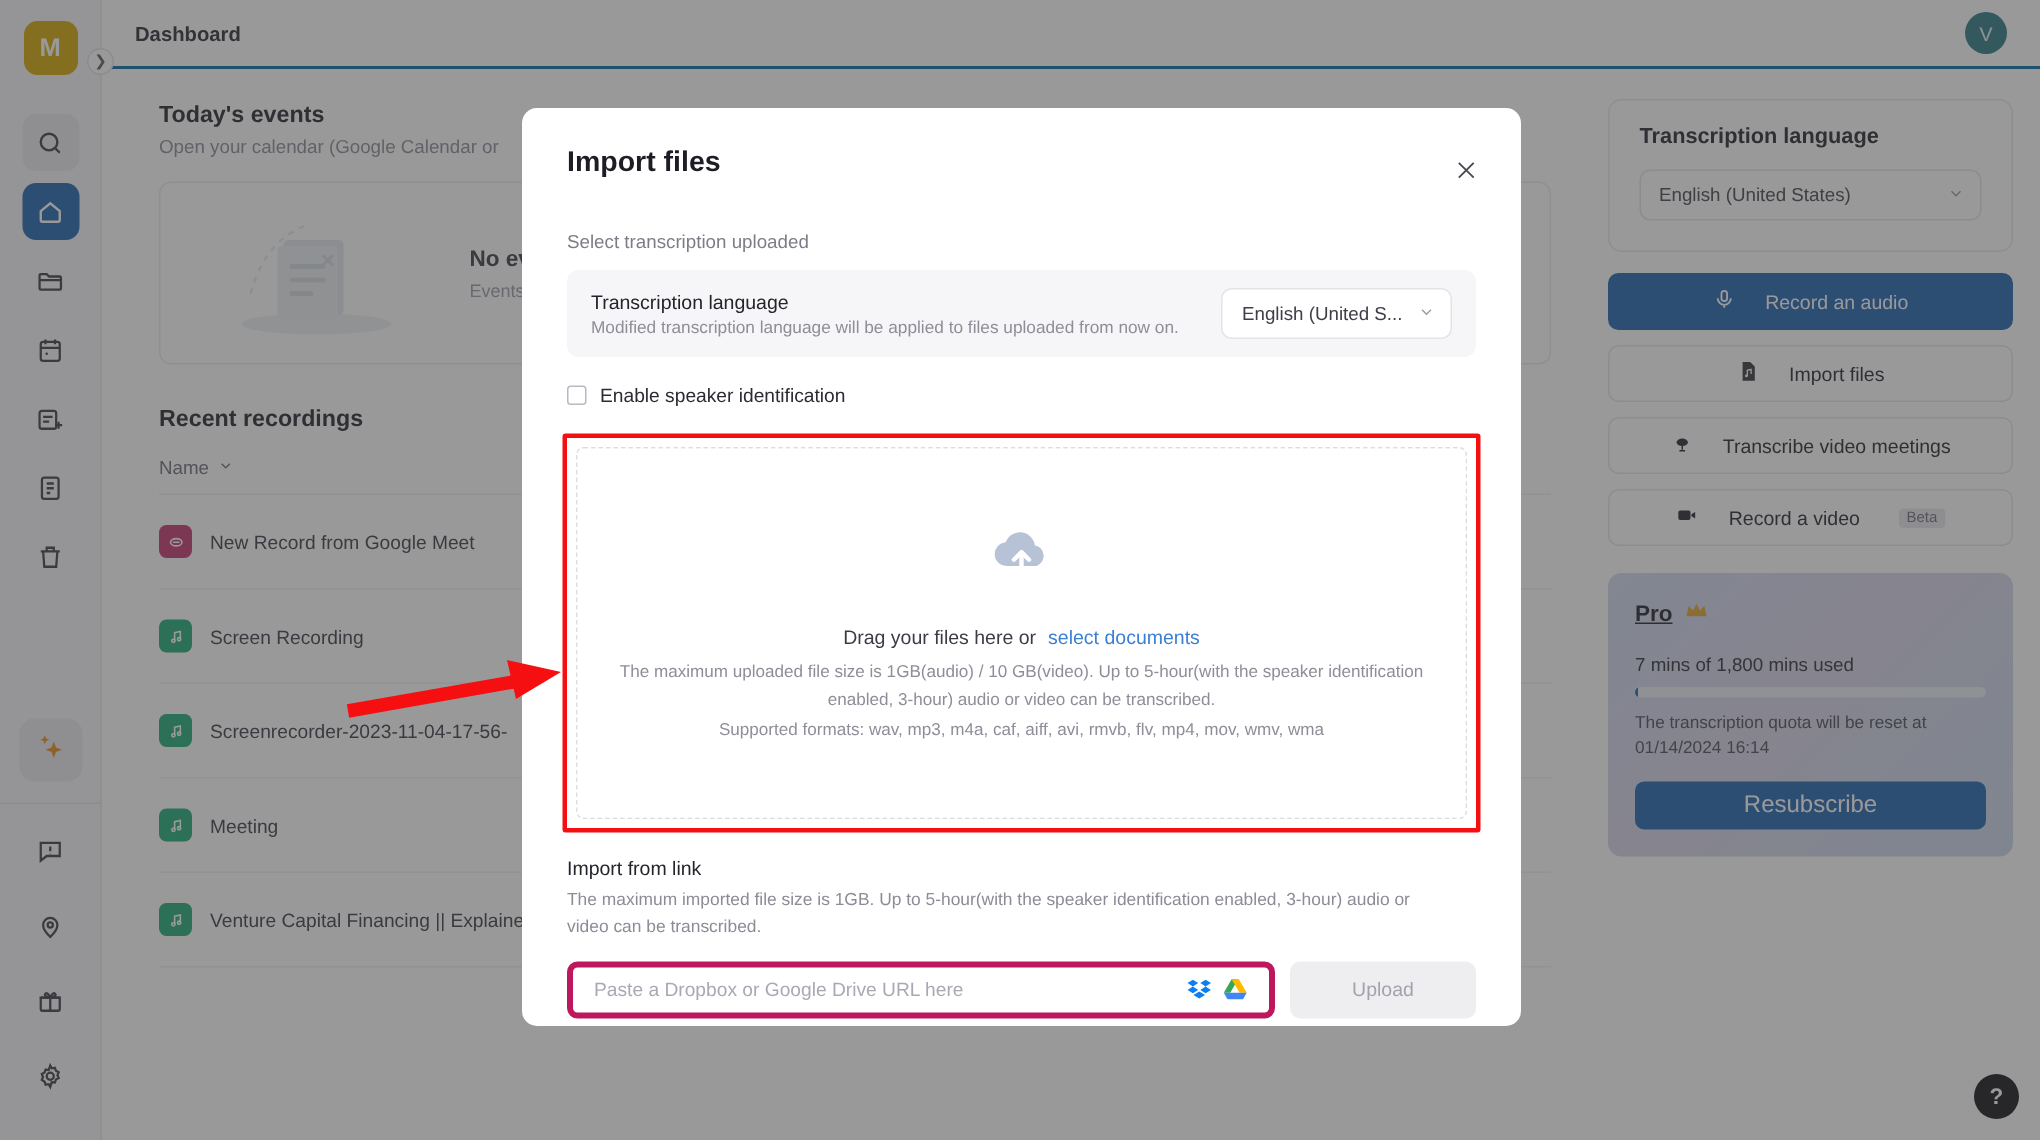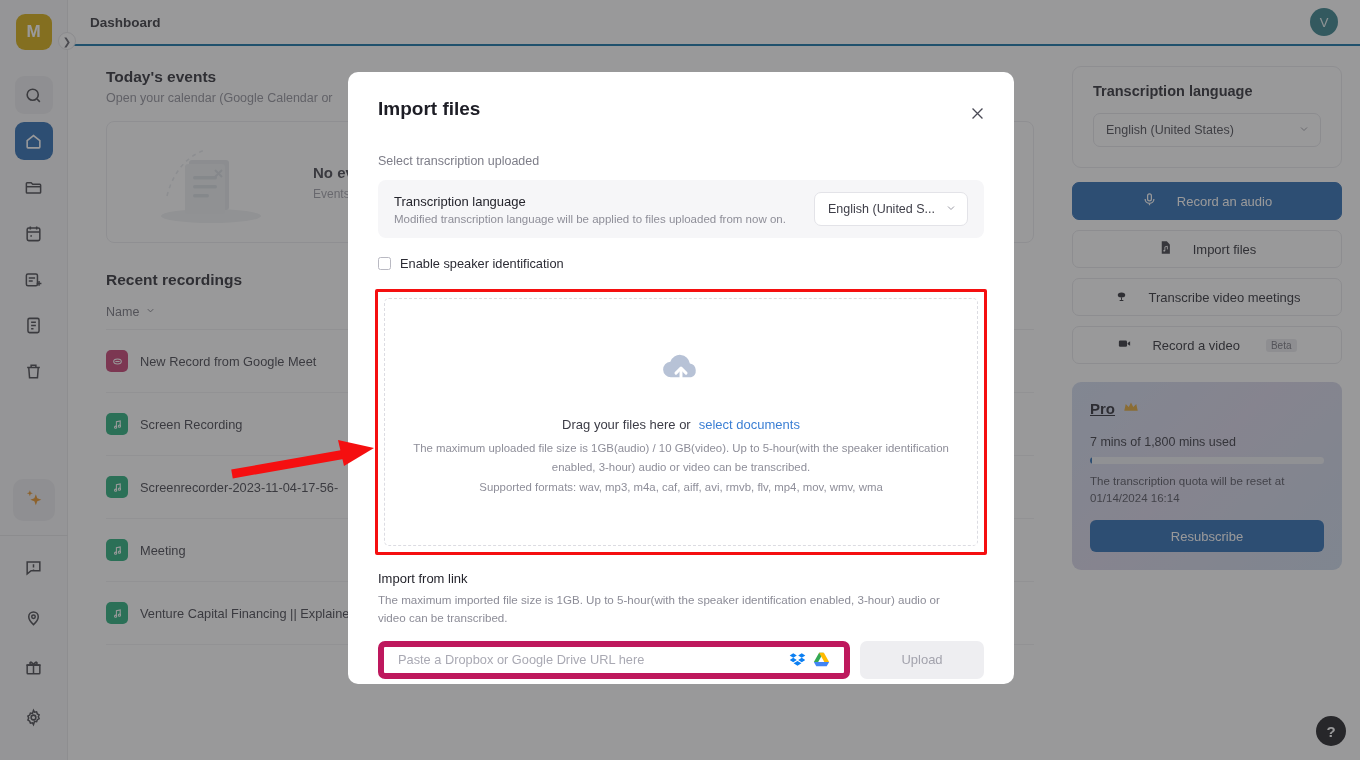--- a/index.html
+++ b/index.html
@@ -133,21 +133,21 @@
     margin-top: 18px; border-radius: 9px; padding: 16px 18px 18px;
     background: linear-gradient(135deg,#cfd9ee 0%,#d7d4e8 45%,#c9d7ea 100%);
   }
   .pro-head { display: flex; align-items: center; gap: 7px; font-size: 15px; font-weight: 700; color: #1f1f28; text-decoration: underline; }
   .pro-used { font-size: 12.5px; color: #2c2c36; margin-top: 16px; }
   .pro-bar { height: 7px; border-radius: 4px; background: #eceef3; margin-top: 8px; overflow: hidden; }
   .pro-bar > i { display: block; height: 100%; background: #1e62ad; border-radius: 4px; }
   .pro-note { font-size: 11.5px; color: #4a4a56; margin-top: 9px; line-height: 1.45; }
   .pro-btn {
     margin-top: 14px; height: 32px; border-radius: 6px; background: #1e62ad; color: #fff;
-    display: flex; align-items: center; justify-content: center; font-size: 13px; cursor: pointer;
+    display: flex; align-items: center; justify-content: center; font-size: 16px; cursor: pointer;
   }
 
   .helpfab {
     position: absolute; right: 14px; bottom: 14px;
     width: 30px; height: 30px; border-radius: 50%;
     background: #111116; color: #fff;
     display: flex; align-items: center; justify-content: center;
     font-size: 15px; font-weight: 600; cursor: pointer; z-index: 5;
   }
 
@@ -202,21 +202,21 @@
   .dz-main a { color: #3b7fd4; text-decoration: none; margin-left: 8px; cursor: pointer; }
   .dz-sub {
     font-size: 11.4px; color: #8e8e99; text-align: center;
     line-height: 1.65; margin-top: 7px; max-width: 574px;
   }
 
   .imp-title { font-size: 13px; color: #24242c; margin-top: 16px; }
   .imp-sub { font-size: 11.6px; color: #8c8c97; line-height: 1.55; margin-top: 5px; max-width: 592px; }
   .url-row { display: flex; gap: 10px; margin-top: 14px; }
   .url-input {
-    flex: 1; height: 38px; border: 6px solid #be185d; border-radius: 7px;
+    flex: 1; height: 38px; border: 4px solid #be185d; border-radius: 7px;
     display: flex; align-items: center; padding: 0 14px;
   }
   .url-input input {
     flex: 1; border: 0; outline: 0; font-size: 12.8px; color: #2b2b34;
     font-family: "Liberation Sans", sans-serif; background: transparent;
   }
   .url-input input::placeholder { color: #a9a9b3; }
   .url-icons { display: flex; align-items: center; gap: 7px; }
   .url-icons svg { width: 17px; height: 17px; display: block; }
   .upload-btn {

